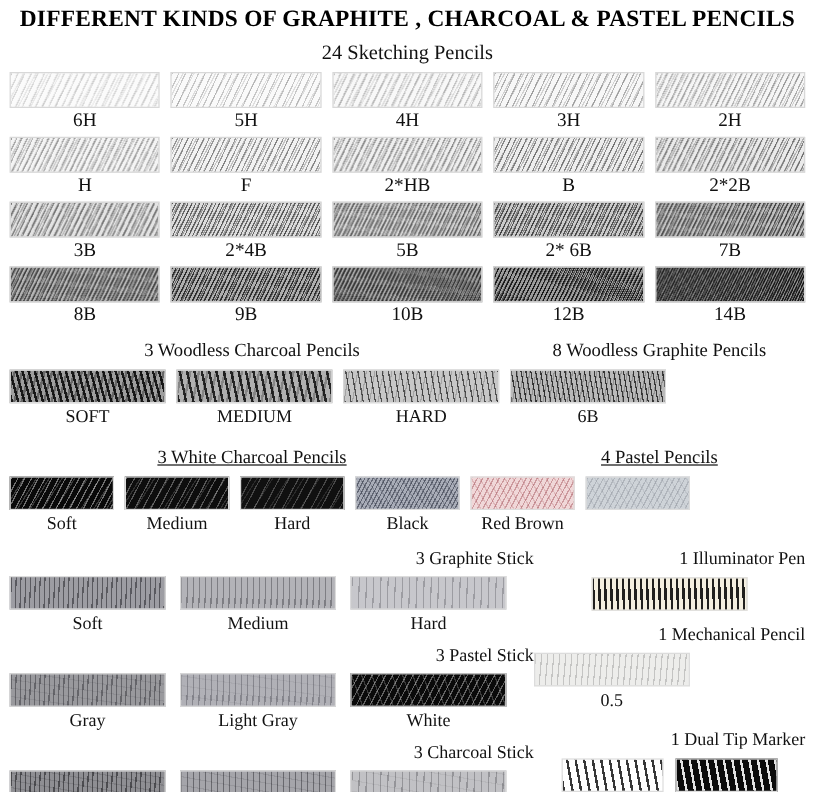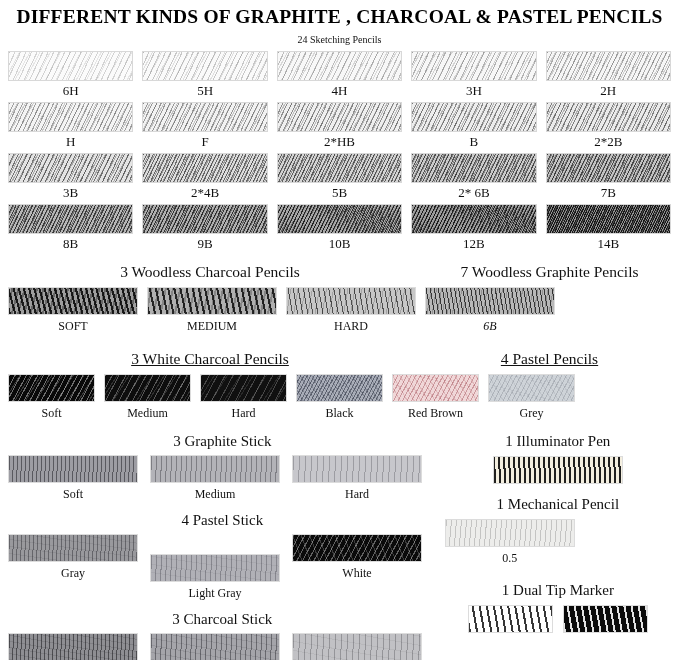--- a/index.html
+++ b/index.html
@@ -16,46 +16,46 @@
   .main-title{
     text-align:center;
     font-size:19.5px;
     font-weight:700;
     letter-spacing:.2px;
     padding-top:6px;
     color:#000;
   }
   .section-title{
     text-align:center;
-    font-size:10px;
+    font-size:17px;
     color:#111;
     margin:6px 0 6px 0;
   }
   .sub-head{
     font-size:15px;
-    text-align:center;
+    text-align:right;
   }
 
   
   .grid{
     display:grid;
     grid-template-columns:repeat(5,1fr);
     column-gap:9px;
     row-gap:0px;
     padding:0 8px;
   }
   .cell{display:flex;flex-direction:column;align-items:center;}
   .sw{
     width:100%;
     height:30px;
     border:1px solid #d8d8d8;
     box-sizing:border-box;
   }
   .cap{
-    font-size:13px;
+    font-size:16px;
     text-align:center;
     padding:3px 0 5px 0;
     color:#111;
     line-height:1;
   }
 
   
   .tex{
     background-repeat:repeat;
   }
@@ -63,21 +63,21 @@
   .hdr-row{display:flex;width:679px;}
   .hdr-left{width:420px;text-align:center;font-size:15.5px;}
   .hdr-right{width:259px;text-align:center;font-size:15.5px;}
 
   .strip{
     height:28px;
     border:1px solid #dcdcdc;
     box-sizing:border-box;
   }
 
-  .lbl{font-size:12px;text-align:center;padding:4px 0 6px 0;}
+  .lbl{font-size:15px;text-align:center;padding:4px 0 6px 0;}
 
   
   .t-6H{background:
      repeating-linear-gradient(115deg, rgba(120,120,120,.30) 0 1px, rgba(255,255,255,0) 1px 5px),
      repeating-linear-gradient(118deg, rgba(150,150,150,.22) 0 1px, rgba(255,255,255,0) 1px 9px),
      #fbfbfb;}
   .t-5H{background:
      repeating-linear-gradient(115deg, rgba(110,110,110,.36) 0 1px, rgba(255,255,255,0) 1px 5px),
      repeating-linear-gradient(118deg, rgba(140,140,140,.25) 0 1px, rgba(255,255,255,0) 1px 8px),
      #fafafa;}
@@ -351,37 +351,37 @@
       <div class="cap">12B</div>
     </div>
     <div class="cell">
       <div class="sw tex t-14B"></div>
       <div class="cap">14B</div>
     </div>
   </div>
 
   <div class="hdr-row" style="margin-top:8px;">
     <div class="hdr-left">3 Woodless Charcoal Pencils</div>
-    <div class="hdr-right">7 Woodless Graphite Pencils</div>
+    <div class="hdr-right">8 Woodless Graphite Pencils</div>
   </div>
 
   <div style="display:flex;padding:0 8px;margin-top:6px;">
     <div style="width:130px;margin-right:9px;">
       <div class="strip tex t-charcoal-soft"></div>
       <div class="lbl">SOFT</div>
     </div>
     <div style="width:130px;margin-right:9px;">
       <div class="strip tex t-charcoal-med"></div>
       <div class="lbl">MEDIUM</div>
     </div>
     <div style="width:130px;margin-right:9px;">
       <div class="strip tex t-charcoal-hard"></div>
       <div class="lbl">HARD</div>
     </div>
-    <div style="width:130px;font-style:italic;">
+    <div style="width:130px;">
       <div class="strip tex t-wg6b"></div>
       <div class="lbl">6B</div>
     </div>
   </div>
 
   <div class="hdr-row" style="margin-top:10px;text-decoration:underline;">
     <div class="hdr-left">3 White Charcoal Pencils</div>
     <div class="hdr-right">4 Pastel Pencils</div>
   </div>
 
@@ -401,21 +401,20 @@
     <div style="width:87px;margin-right:9px;">
       <div class="strip tex t-black"></div>
       <div class="lbl">Black</div>
     </div>
     <div style="width:87px;margin-right:9px;">
       <div class="strip tex t-redbrown"></div>
       <div class="lbl">Red  Brown</div>
     </div>
     <div style="width:87px;">
       <div class="strip tex t-grey"></div>
-      <div class="lbl">Grey</div>
     </div>
   </div>
 
   <div style="display:flex;margin-top:6px;">
 
     <div style="width:450px;">
 
       <div class="sub-head">3  Graphite Stick</div>
       <div style="display:flex;padding:0 8px;margin-top:5px;">
         <div style="width:130px;margin-right:12px;">
@@ -425,27 +424,27 @@
         <div style="width:130px;margin-right:12px;">
           <div class="strip tex t-gs-med"></div>
           <div class="lbl">Medium</div>
         </div>
         <div style="width:130px;">
           <div class="strip tex t-gs-hard"></div>
           <div class="lbl">Hard</div>
         </div>
       </div>
 
-      <div class="sub-head" style="margin-top:4px;">4 Pastel Stick</div>
+      <div class="sub-head" style="margin-top:4px;">3 Pastel Stick</div>
       <div style="display:flex;padding:0 8px;margin-top:5px;">
         <div style="width:130px;margin-right:12px;">
           <div class="strip tex t-ps-gray"></div>
           <div class="lbl">Gray</div>
         </div>
-        <div style="width:130px;margin-right:12px;margin-top:20px;">
+        <div style="width:130px;margin-right:12px;">
           <div class="strip tex t-ps-lightgray"></div>
           <div class="lbl">Light Gray</div>
         </div>
         <div style="width:130px;">
           <div class="strip tex t-ps-white"></div>
           <div class="lbl">White</div>
         </div>
       </div>
 
       <div class="sub-head" style="margin-top:4px;">3 Charcoal Stick</div>

